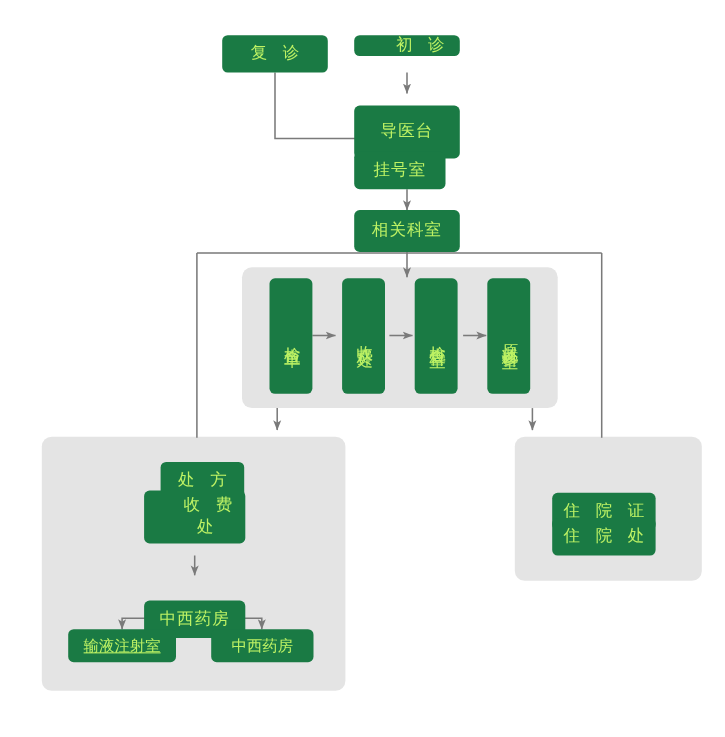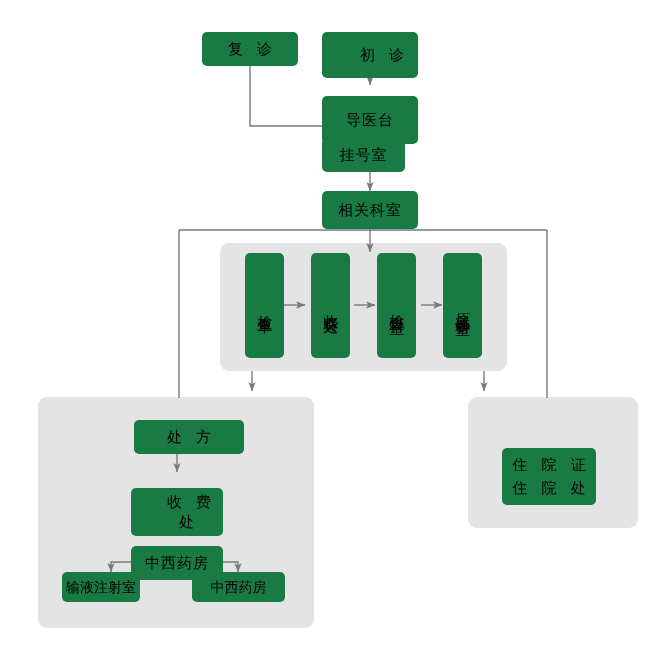--- a/index.html
+++ b/index.html
@@ -18,21 +18,21 @@
     overflow: hidden;
   }
   .group-box {
     position: absolute;
     background: #e4e4e4;
     border-radius: 9px;
   }
   .node {
     position: absolute;
     background: #1a7a44;
-    color: #000000;
+    color: #bef264;
     border-radius: 5px;
     display: flex;
     align-items: center;
     justify-content: center;
     text-align: center;
     font-size: 15px;
     letter-spacing: 1px;
     line-height: 1.35;
     box-sizing: border-box;
     user-select: none;
@@ -102,43 +102,43 @@
     <path class="link-line" d="M177,454 L177,472" marker-end="url(#arrow)"></path>
     <path class="link-line" d="M177,505 L177,523" marker-end="url(#arrow)"></path>
     <path class="link-line" d="M177,556 L177,562 L111,562 L111,572" marker-end="url(#arrow)"></path>
     <path class="link-line" d="M177,556 L177,562 L238,562 L238,572" marker-end="url(#arrow)"></path>
 
     <path class="link-line" d="M548,454 L548,472" marker-end="url(#arrow)"></path>
   </svg>
 
   <div class="node wide-space" style="left:202px; top:32px; width:96px; height:34px;">复 诊</div>
 
-  <div class="node wide-space" style="left:322px; top:32px; width:96px; height:46px;padding-left:24px;">初 诊</div>
+  <div class="node wide-space" style="left:322px; top:32px; width:96px; height:19px;padding-left:24px;">初 诊</div>
 
   <div class="node" style="left:322px; top:96px; width:96px; height:48px;">导医台</div>
 
   <div class="node" style="left:322px; top:138px; width:83px; height:34px;">挂号室</div>
 
   <div class="node" style="left:322px; top:191px; width:96px; height:38px;">相关科室</div>
 
   <div class="node vertical" style="left:245px; top:253px; width:39px; height:105px;">检查单</div>
 
   <div class="node vertical" style="left:311px; top:253px; width:39px; height:105px;">收费处</div>
 
   <div class="node vertical" style="left:377px; top:253px; width:39px; height:105px;">检查科室</div>
 
   <div class="node vertical" style="left:443px; top:253px; width:39px; height:105px;">原就诊科室</div>
 
-  <div class="node wide-space" style="left:134px; top:420px; width:110px; height:34px;">处 方</div>
+  <div class="node wide-space" style="left:146px; top:420px; width:76px; height:34px;">处 方</div>
 
-  <div class="node wide-space" style="left:131px; top:488px; width:92px; height:48px;padding-left:24px;">收 费 处</div>
+  <div class="node wide-space" style="left:131px; top:446px; width:92px; height:48px;padding-left:24px;">收 费 处</div>
 
   <div class="node" style="left:131px; top:522px; width:92px; height:34px;margin-top:24px;">中西药房</div>
 
-  <div class="node" style="left:62px; top:572px; width:78px; height:30px; font-size:14px; letter-spacing:0px;">输液注射室</div>
+  <div class="node" style="left:62px; top:572px; width:98px; height:30px; font-size:14px; letter-spacing:0px;text-decoration:underline;">输液注射室</div>
 
   <div class="node" style="left:192px; top:572px; width:93px; height:30px; font-size:14px; letter-spacing:0px;">中西药房</div>
 
   <div class="node wide-space" style="left:502px; top:420px; width:94px; height:34px;margin-top:28px;">住 院 证</div>
 
   <div class="node wide-space" style="left:502px; top:471px; width:94px; height:34px;">住 院 处</div>
 
 </div>
 
 </body></html>

